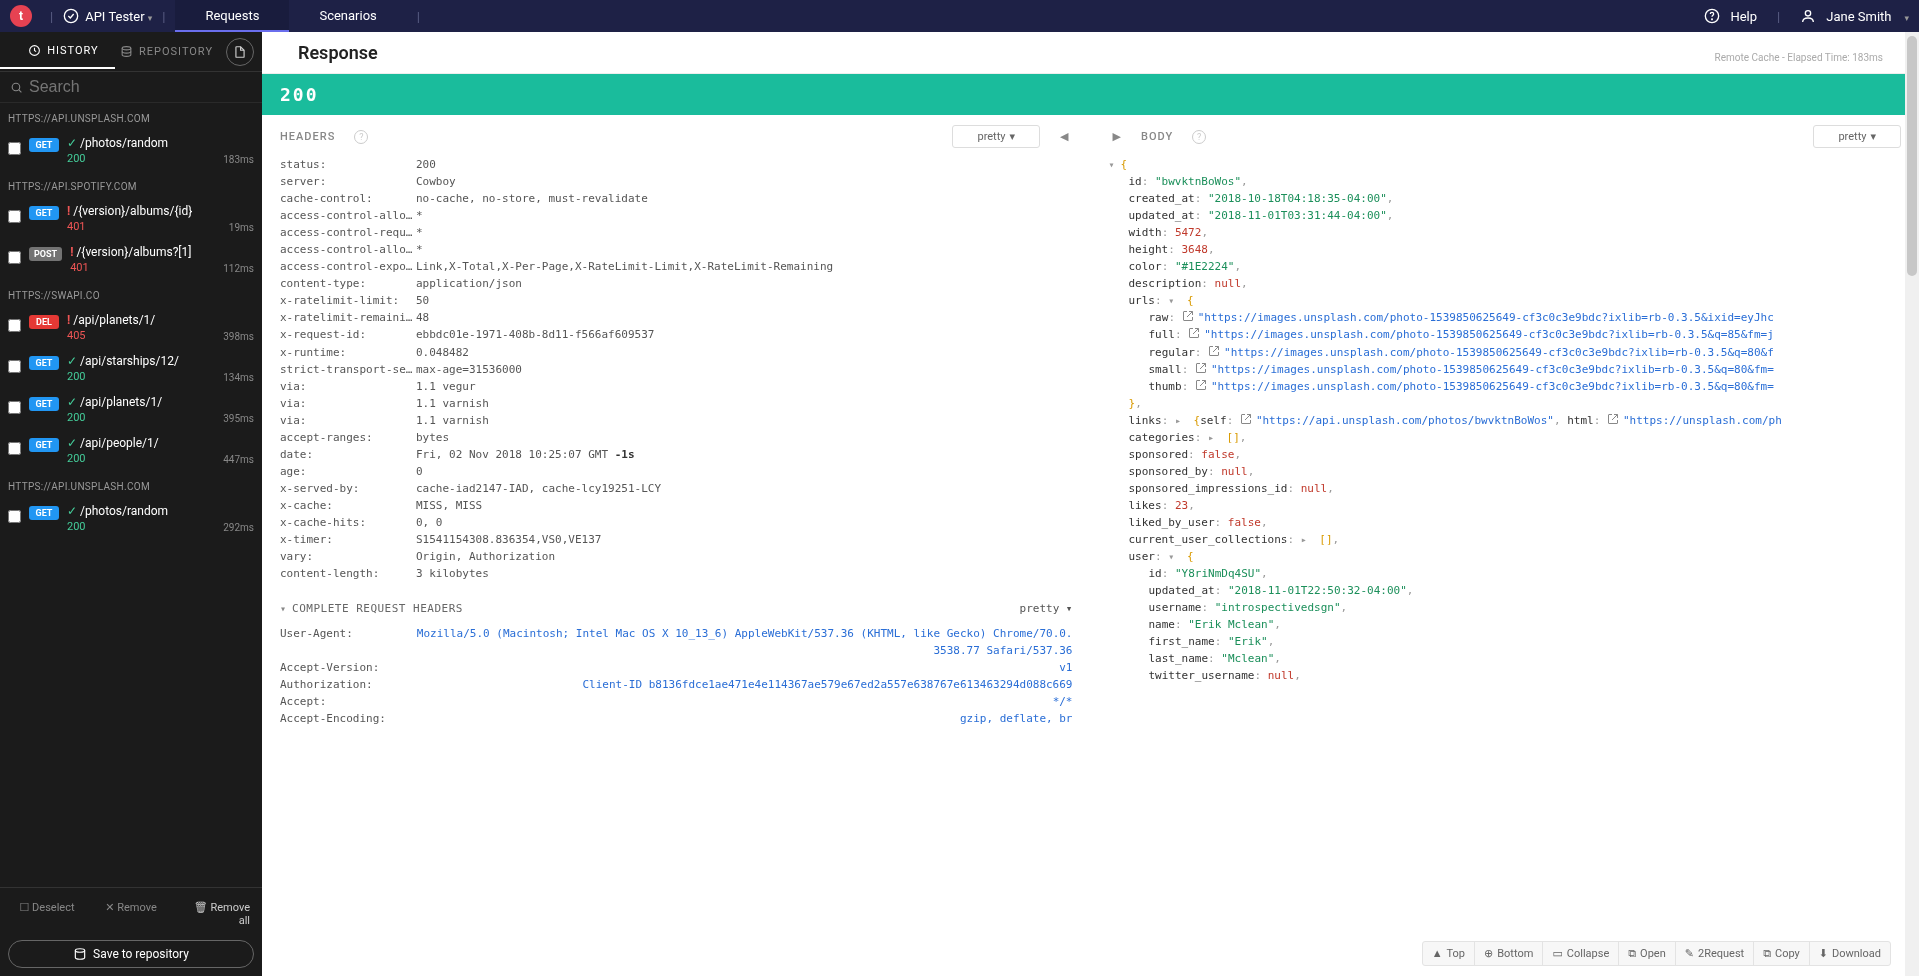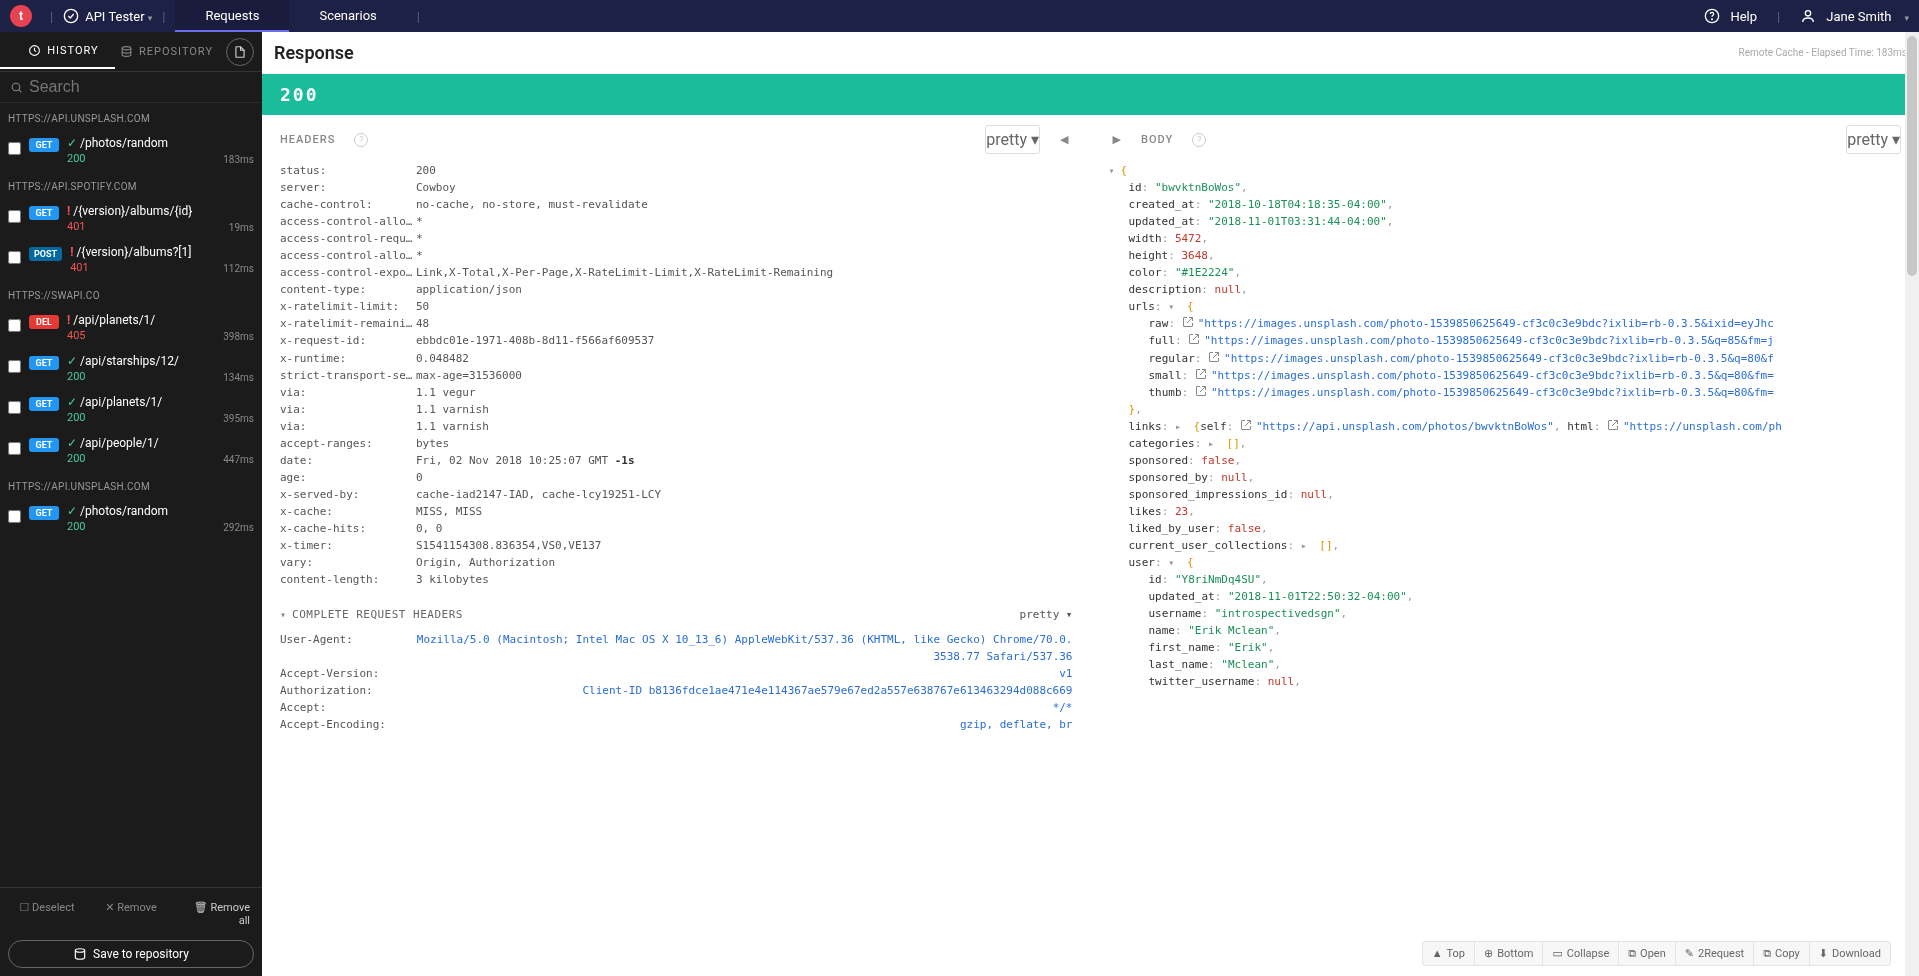--- a/index.html
+++ b/index.html
@@ -18,46 +18,46 @@
 .sidebar-tabs .stab.active { color:#fff; border-bottom:2px solid #fff;padding-left:12px; }
 .sidebar-tabs .draft { width:28px; height:28px; border:1px solid #666; border-radius:50%; display:flex; align-items:center; justify-content:center; margin:0 8px; cursor:pointer; }
 .search { display:flex; align-items:center; padding:6px 10px; border-bottom:1px solid #2a2a2a; }
 .search input { background:transparent; border:none; color:#ccc; outline:none; flex:1; font-size:16px; }
 .hist-list { flex:1; overflow-y:auto; }
 .hist-group-title { color:#999; font-size:10px; padding:10px 8px 6px; letter-spacing:.3px; }
 .hist-item { display:flex; align-items:flex-start; padding:6px 8px; gap:8px; cursor:pointer; position:relative; }
 .hist-item input[type=checkbox] { margin-top:6px; }
 .method-badge { font-size:9px; font-weight:700; color:#fff; padding:2px 5px; border-radius:3px; margin-top:2px; min-width:30px; text-align:center; }
 .m-get { background:#2196f3; }
-.m-post { background:#0369a1; }
+.m-post { background:#737373; }
 .m-del { background:#e53935; }
 .hist-mid { flex:1; overflow:hidden; }
 .hist-path { color:#fff; font-size:12px; white-space:nowrap; overflow:hidden; text-overflow:ellipsis; }
 .hist-status { font-size:11px; margin-top:2px; }
 .s-ok{color:#4c9}.s-err{color:#e55}
 .hist-time { color:#888; font-size:10px; position:absolute; right:8px; bottom:6px; }
 .tick { color:#4c9; margin-right:3px; }
 .ex { color:#e55; margin-right:3px; font-weight:bold; }
 .sidebar-footer { border-top:1px solid #333; padding:8px; }
 .sidebar-footer .row { display:flex; gap:6px; margin-bottom:8px; }
 .sidebar-footer .fbtn { flex:1; text-align:center; padding:5px 4px; color:#888; font-size:11px; cursor:pointer; }
 .sidebar-footer .fbtn.last { text-align:right; color:#ccc; }
 .save-repo { border:1px solid #666; border-radius:15px; padding:6px; text-align:center; color:#fff; cursor:pointer; font-size:12px; display:flex; align-items:center; justify-content:center; gap:6px; }
 .content { flex:1; display:flex; flex-direction:column; overflow:hidden; }
-.resp-head { padding:10px 12px; display:flex; align-items:center; border-bottom:1px solid #eee; }
+.resp-head { padding:10px 36px; display:flex; align-items:flex-end; border-bottom:1px solid #eee; }
 .resp-head h2 { font-size:18px; font-weight:600; color:#222; }
 .resp-head .meta { margin-left:auto; color:#aaa; font-size:10px; }
 .status-bar { background:#1abc9c; color:#fff; padding:10px 18px; font-family: 'Menlo','Consolas',monospace; font-size:18px; font-weight:600; letter-spacing:2px; }
 .panels { flex:1; display:flex; overflow:hidden; }
 .panel { width:50%; display:flex; flex-direction:column; overflow:hidden; padding:0; }
 .panel-head { display:flex; align-items:center; padding:10px 18px 8px; gap:16px; }
 .panel-head .title { font-size:11px; letter-spacing:1px; color:#888; font-weight:500; }
 .panel-head .q { width:14px; height:14px; border:1px solid #ccc; border-radius:50%; color:#ccc; font-size:9px; display:inline-flex; align-items:center; justify-content:center; margin-left:3px; }
 .panel-head .spacer { flex:1; }
-.panel-head .pretty { border:1px solid #ddd; padding:4px 0; border-radius:3px; font-size:16px; color:#666; cursor:pointer; display:flex; align-items:center; gap:4px; }
+.panel-head .pretty { border:1px solid #ddd; padding:4px 24px; border-radius:3px; font-size:11px; color:#666; cursor:pointer; display:flex; align-items:center; gap:4px; }
 .panel-head .arrow { color:#888; cursor:pointer; padding:0 4px; font-size:11px; }
 .panel-body { flex:1; overflow:auto; padding:0 18px 18px; font-family:'Menlo','Consolas',monospace; font-size:11px; line-height:1.55; color:#555; }
 .hdr-row { display:flex; }
 .hdr-key { width:136px; min-width:136px; color:#555; white-space:nowrap; overflow:hidden; text-overflow:ellipsis; }
 .hdr-val { flex:1; word-break:break-all; color:#555; }
 .hdr-val .suffix { color:#333; font-weight:600; }
 .hdr-val.link { color:#2a6ed6;text-align:right; }
 .subhead { display:flex; align-items:center; margin:18px 0 8px; }
 .subhead .caret { margin-right:6px; color:#888; font-size:10px; }
 .subhead .t { font-size:11px; letter-spacing:.5px; color:#666; font-weight:500; }

